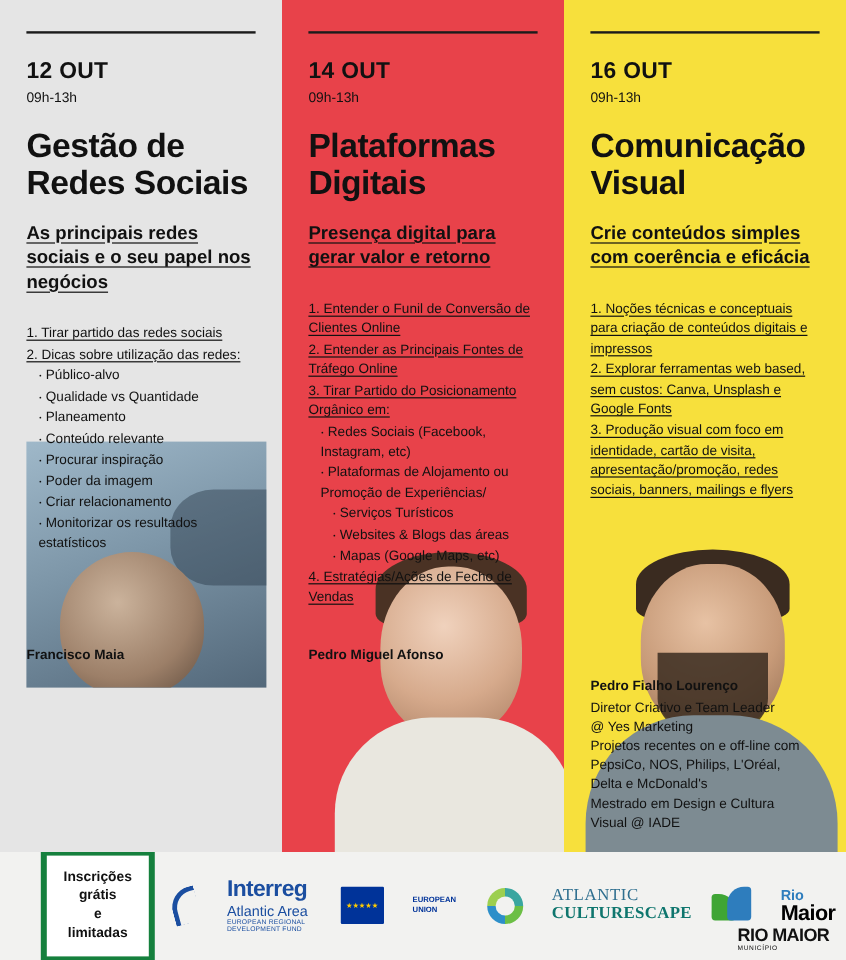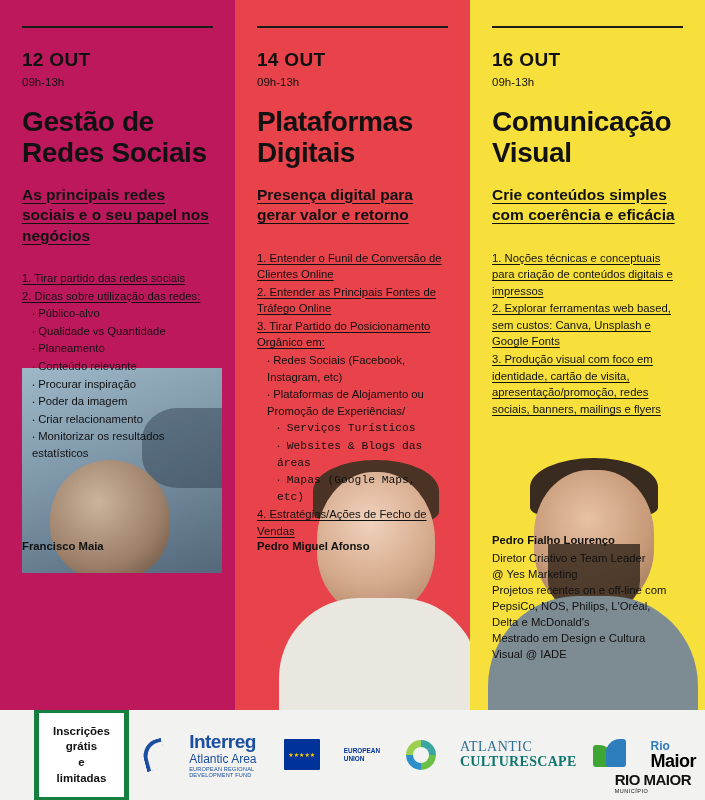--- a/index.html
+++ b/index.html
@@ -20,21 +20,21 @@
     width: 100%;
     height: 710px;
   }
   .col {
     width: 235px;
     height: 710px;
     position: relative;
     overflow: hidden;
     padding: 26px 22px 0 22px;
   }
-  .col-1 { background: #be185d; }
+  .col-1 { background: #e5e5e5; }
   .col-2 { background: #e8424a; }
   .col-3 { background: #f7e03c; }
 
   .rule {
     width: 100%;
     height: 2px;
     margin-bottom: 22px;
   }
   .col-1 .rule { background: #1b1b1b; }
   .col-2 .rule { background: #1b1b1b; }
@@ -73,21 +73,21 @@
   .body-list {
     font-size: 11.3px;
     line-height: 1.47;
     color: #111;
     position: relative;
     z-index: 3;
   }
   .body-list .li { margin-bottom: 1px; }
   .body-list .num { text-decoration: underline; text-underline-offset: 2px; }
   .body-list .sub { padding-left: 10px; }
-  .body-list .sub2 { padding-left: 20px; font-family: Liberation Mono, monospace; }
+  .body-list .sub2 { padding-left: 20px; }
 
   
   .photo {
     position: absolute;
     z-index: 1;
     overflow: hidden;
   }
   .photo-1 {
     left: 22px; top: 368px; width: 200px; height: 205px;
     background: linear-gradient(160deg,#9fb8c9 0%,#7d96a8 45%,#53687a 100%);
@@ -150,21 +150,21 @@
     z-index: 4;
     left: 22px;
     width: 195px;
     font-size: 11.3px;
     line-height: 1.42;
     color: #111;
   }
   .speaker .name { font-weight: bold; margin-bottom: 2px; }
   .sp-1 { top: 538px; }
   .sp-2 { top: 538px; }
-  .sp-3 { top: 532px; }
+  .sp-3 { top: 564px; }
 
   
   .footer {
     height: 90px;
     background: #f2f2f0;
     display: flex;
     align-items: center;
     padding: 0 16px;
     gap: 14px;
   }

